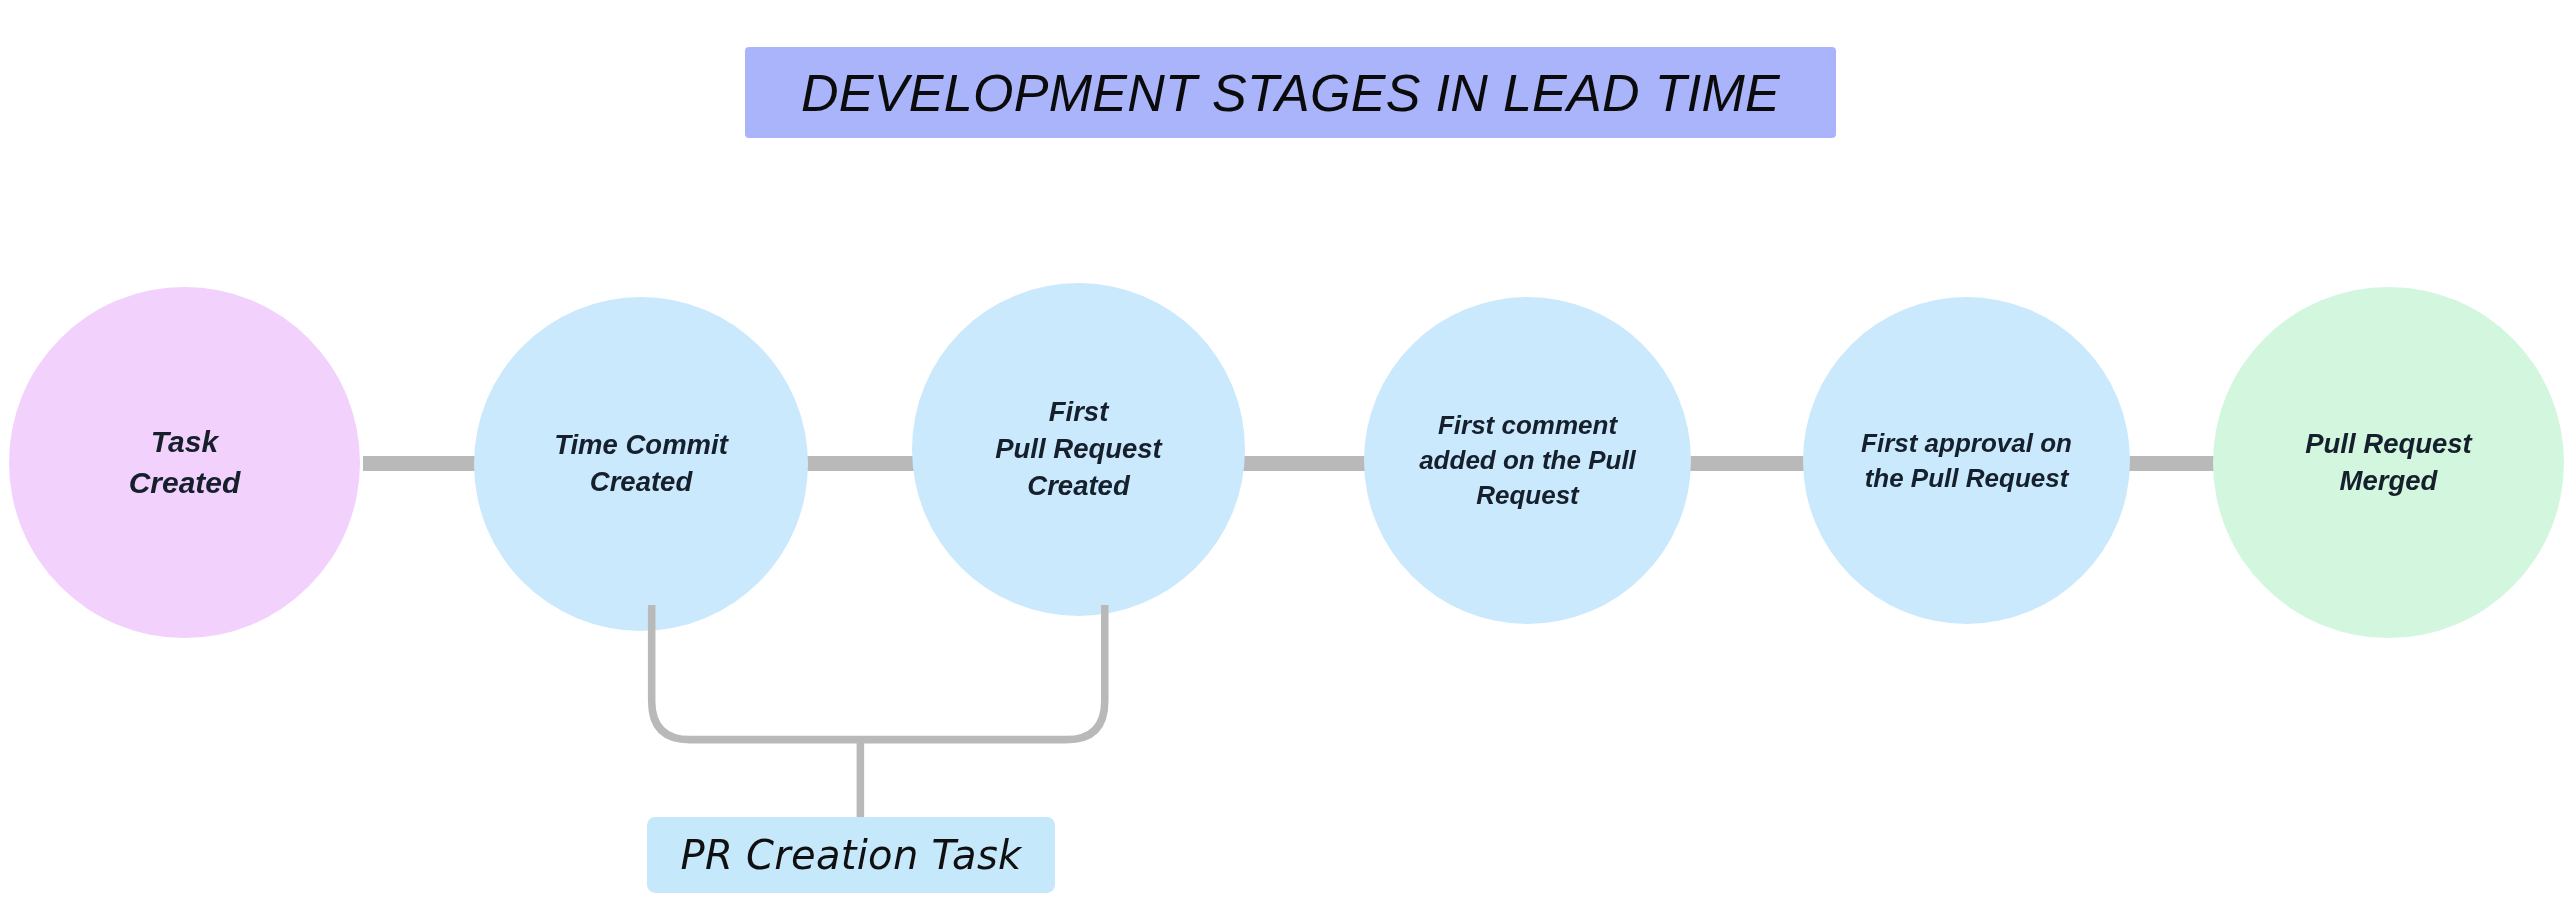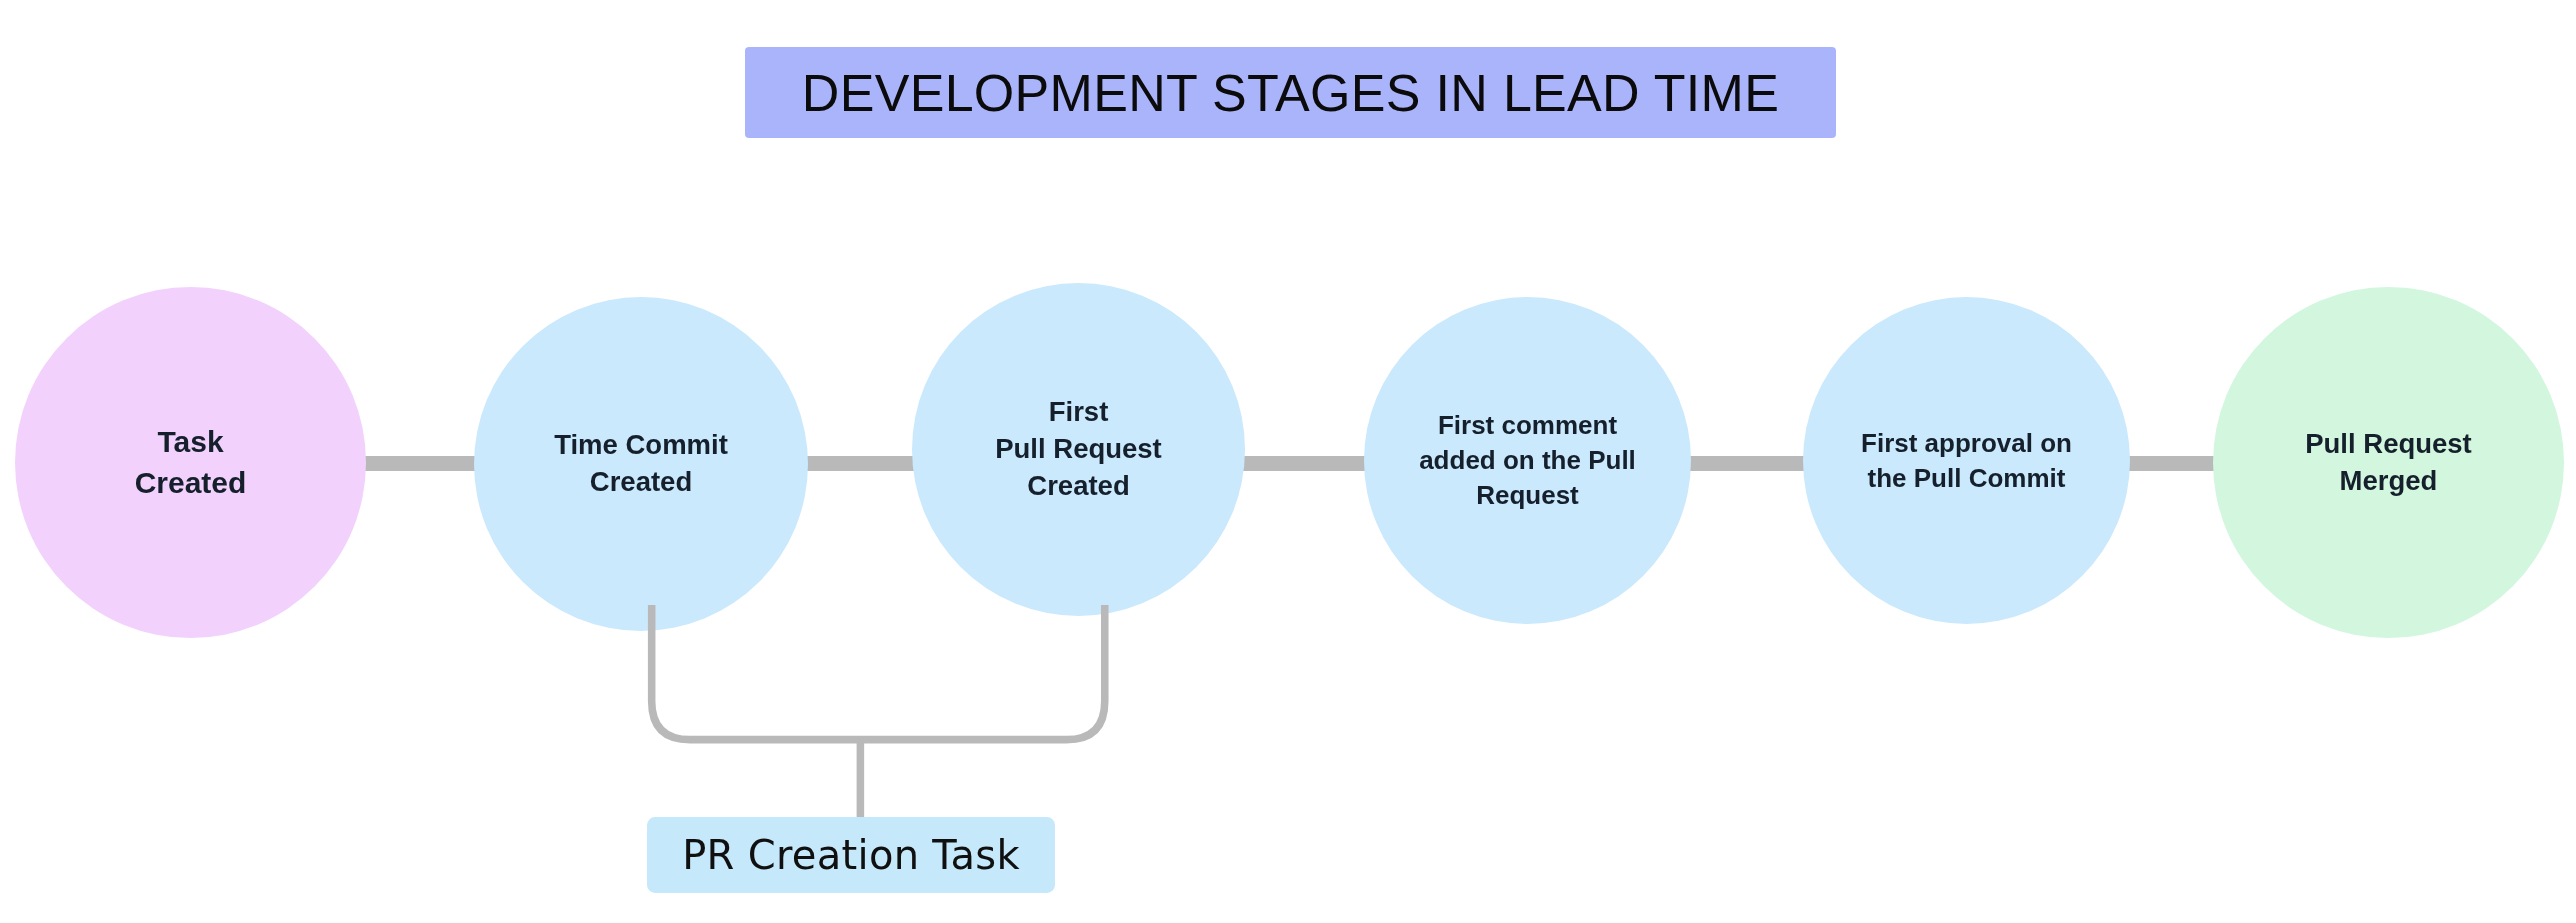--- a/index.html
+++ b/index.html
@@ -11,20 +11,21 @@
     width: 2576px;
     height: 923px;
     font-family: "Liberation Sans", sans-serif;
     overflow: hidden;
   }
   #canvas {
     position: relative;
     width: 2576px;
     height: 923px;
     background: #ffffff;
+    font-style: italic;
   }
 
   
   #title-box {
     position: absolute;
     left: 745px;
     top: 47px;
     width: 1091px;
     height: 91px;
     background: #aab4fb;
@@ -64,21 +65,21 @@
   }
   .stage-label {
     font-family: "Liberation Sans", sans-serif;
     font-weight: bold;
     color: #16202c;
     line-height: 1.34;
     white-space: pre-line;
     padding: 0 12.4px;
   }
 
-  #stage-0 { left: 15px;   top: 287px; width: 351px; height: 351px; background: #f2d2fc; }
+  #stage-0 { left: 9px;   top: 287px; width: 351px; height: 351px; background: #f2d2fc; }
   #stage-1 { left: 474px;  top: 297px; width: 334px; height: 334px; background: #cae9fd; }
   #stage-2 { left: 912px; top: 283px; width: 333px; height: 333px; background: #cae9fd; }
   #stage-3 { left: 1364px; top: 297px; width: 327px; height: 327px; background: #cae9fd; }
   #stage-4 { left: 1803px; top: 297px; width: 327px; height: 327px; background: #cae9fd; }
   #stage-5 { left: 2213px; top: 287px; width: 351px; height: 351px; background: #d2f7de; }
 
   #stage-0 .stage-label { font-size: 30px; }
   #stage-1 .stage-label { font-size: 27.5px; }
   #stage-2 .stage-label { font-size: 27.5px; }
   #stage-3 .stage-label { font-size: 26px; }
@@ -147,21 +148,21 @@
 Pull Request
 Created</span>
   </div>
   <div class="stage" id="stage-3" style="background: rgb(202, 233, 253);">
     <span class="stage-label">First comment
 added on the Pull
 Request</span>
   </div>
   <div class="stage" id="stage-4" style="background: rgb(202, 233, 253);">
     <span class="stage-label">First approval on
-the Pull Commit</span>
+the Pull Request</span>
   </div>
   <div class="stage" id="stage-5" style="background: rgb(210, 247, 222);">
     <span class="stage-label">Pull Request
 Merged</span>
   </div>
 
   <svg id="bracket" viewBox="0 0 740 310" width="508" height="213" xmlns="http://www.w3.org/2000/svg">
     <path d="M 68 0 L 68 140 Q 68 196 124 196 L 672 196 Q 728 196 728 140 L 728 0" fill="none" stroke="#b9b9b9" stroke-width="11"></path>
     <path d="M 372 196 L 372 310" fill="none" stroke="#b9b9b9" stroke-width="11"></path>
   </svg>

